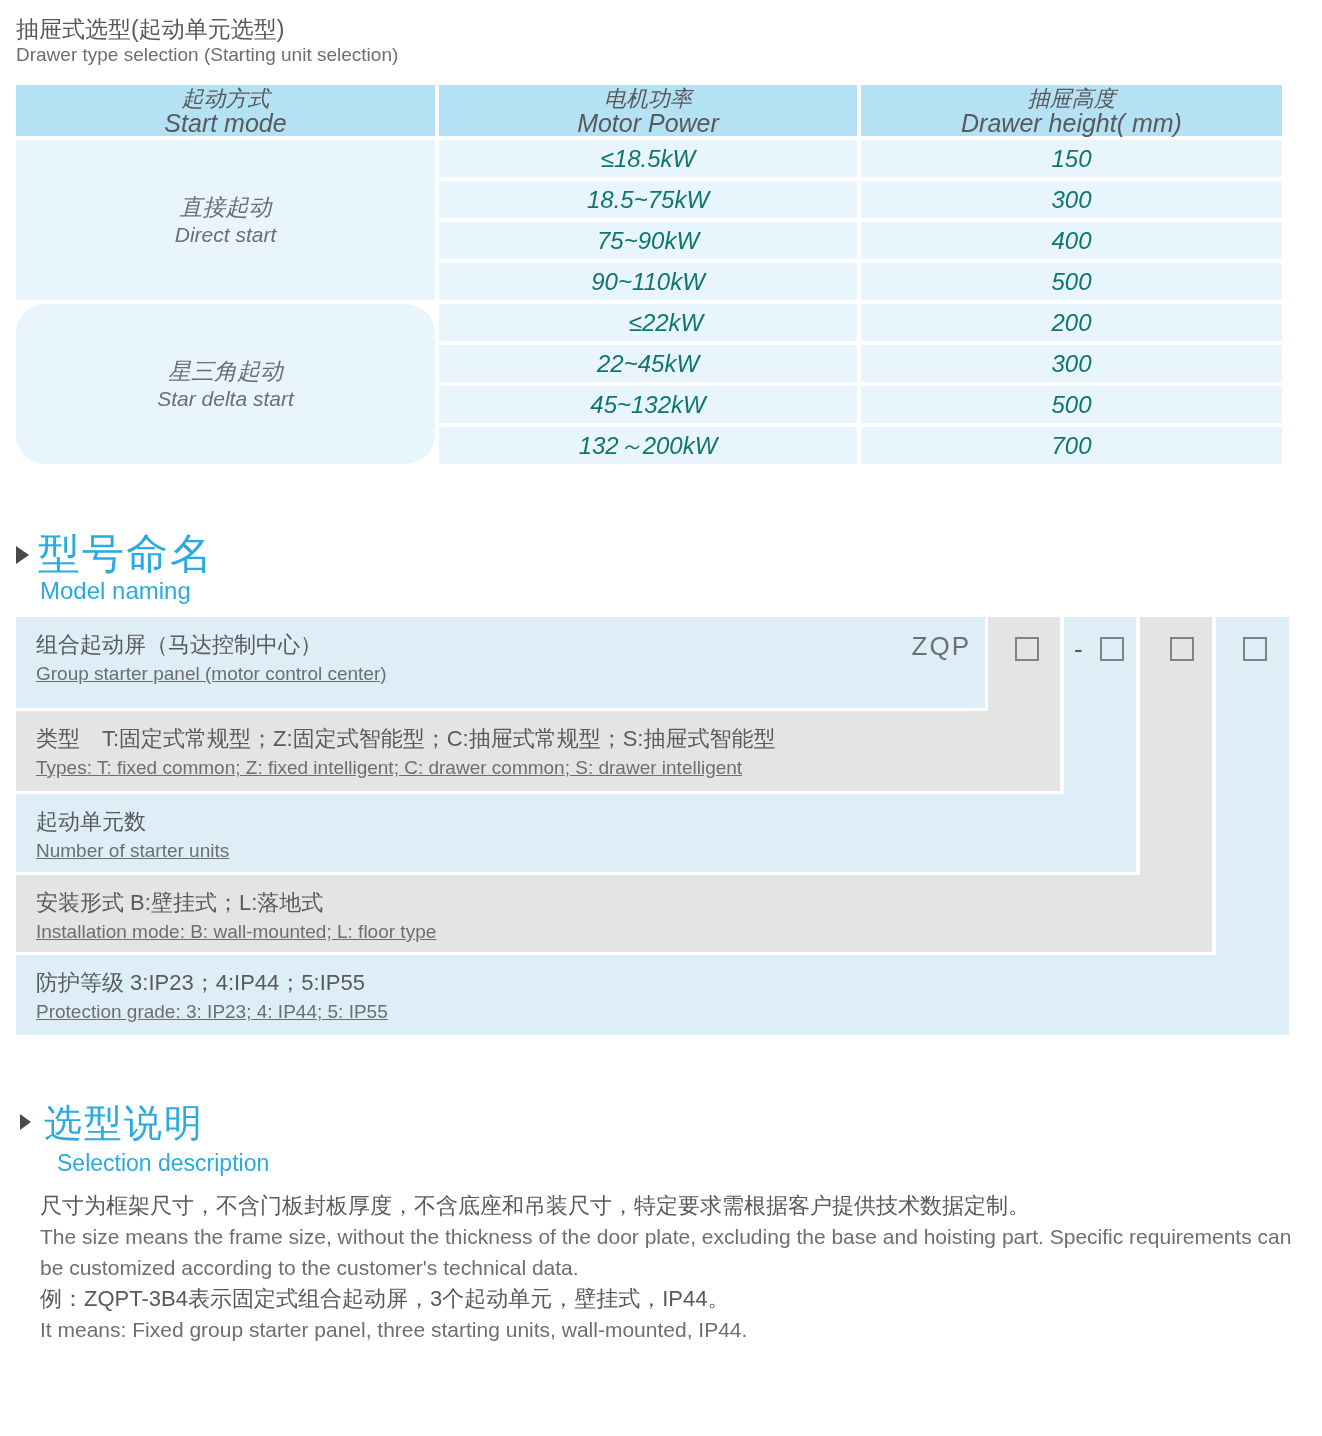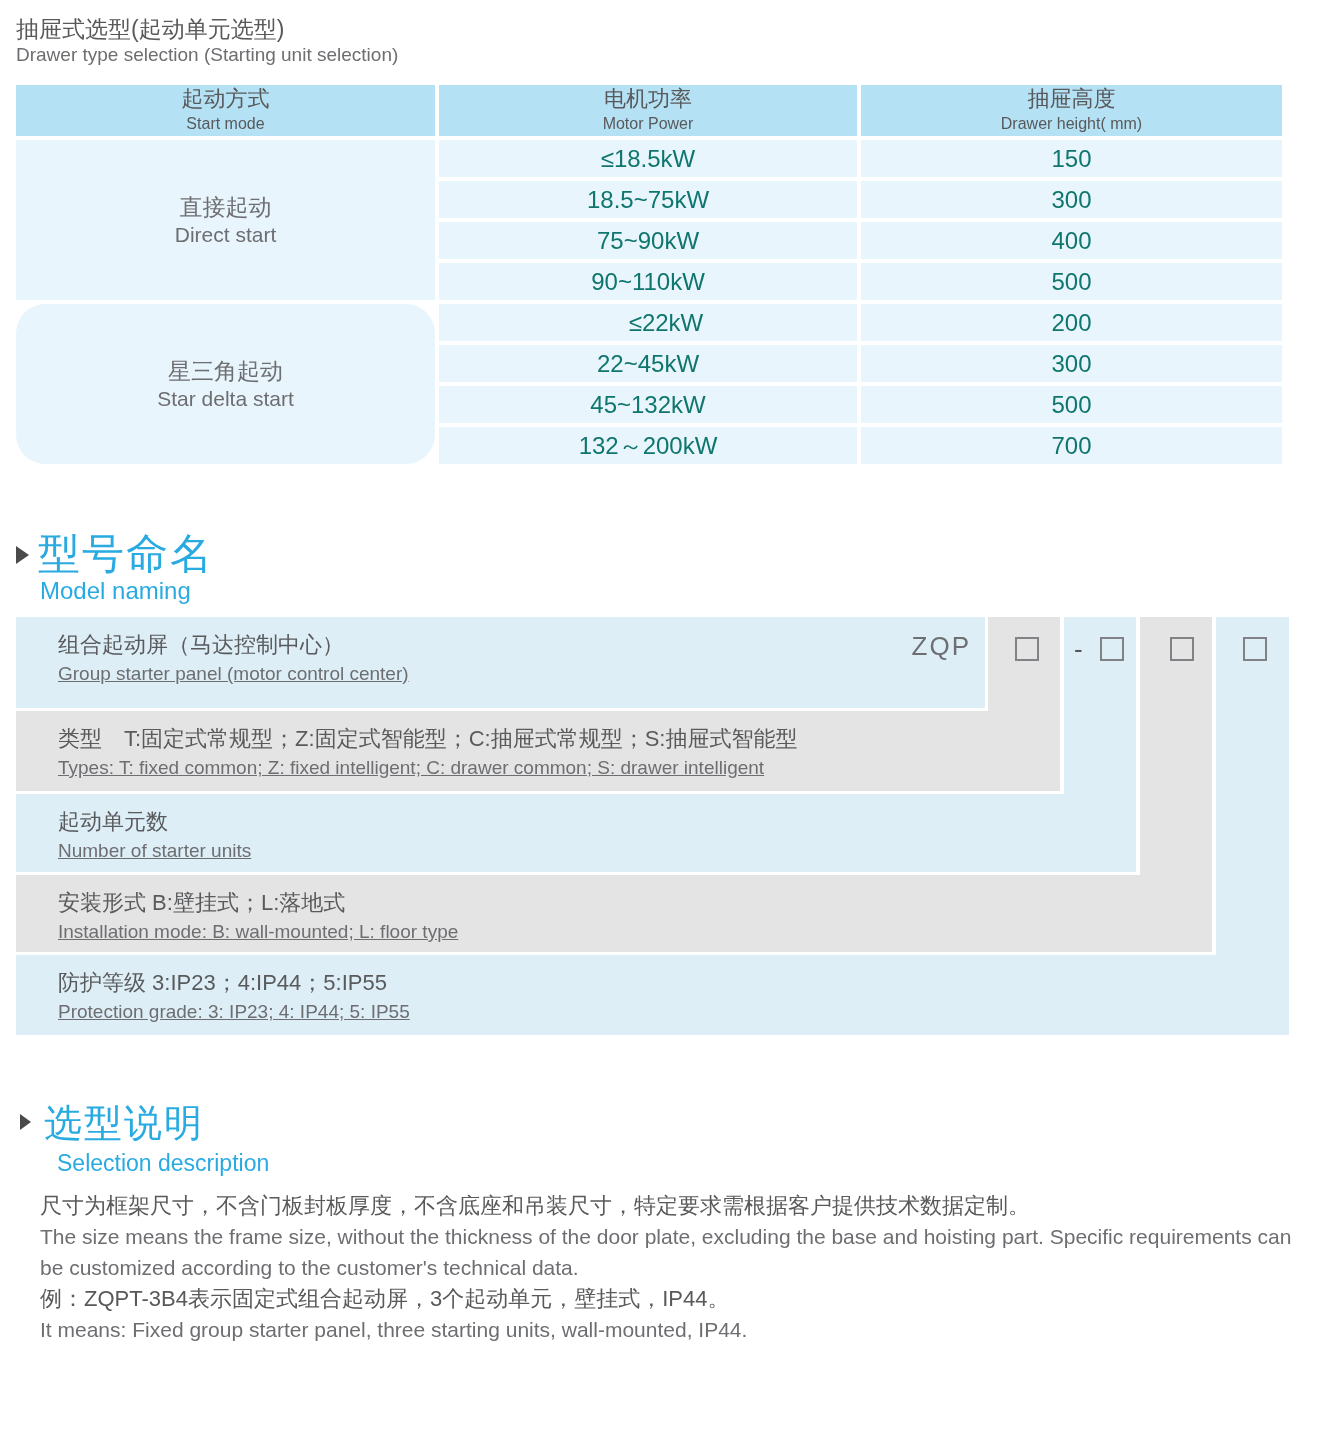--- a/index.html
+++ b/index.html
@@ -6,43 +6,43 @@
   .page{position:relative;width:1322px;height:1436px;background:#ffffff;overflow:hidden;
         font-family:"Liberation Sans","DejaVu Sans",sans-serif;}
 
   
   .doc-title-zh{position:absolute;left:16px;top:14px;font-size:23px;color:#58595b;}
   .doc-title-en{position:absolute;left:16px;top:44px;font-size:19px;color:#6d6e71;}
 
   
   .sel-table{position:absolute;left:16px;top:85px;width:1266px;
              display:grid;grid-template-columns:419px 418px 421px;
-             grid-template-rows:51px repeat(8,37px);gap:4px;}
+             grid-template-rows:51px repeat(8,37px);gap:4px;font-style:italic;}
   .sel-table .th{background:#b5e1f4;display:flex;flex-direction:column;
                  align-items:center;justify-content:center;color:#58595b;}
   .sel-table .th .zh{font-size:22px;line-height:26px;}
-  .sel-table .th .en{font-size:16px;line-height:23px;}
+  .sel-table .th .en{font-size:25px;line-height:23px;}
   .sel-table .cell{background:#e9f5fc;display:flex;align-items:center;justify-content:center;
                    color:#0f766e;font-size:24px;}
   .sel-table .mode{flex-direction:column;color:#6d6e71;}
   .sel-table .mode .zh{font-size:23px;line-height:29px;}
   .sel-table .mode .en{font-size:21px;line-height:26px;}
 
   
   .sec-arrow{position:absolute;width:0;height:0;border-left:13px solid #4a4a4a;
              border-top:9px solid transparent;border-bottom:9px solid transparent;}
   .sec-h-zh{position:absolute;color:#29abe2;letter-spacing:2px;}
   .sec-h-en{position:absolute;color:#29abe2;}
 
   
   .diagram{position:absolute;left:0;top:617px;width:1322px;height:418px;}
   .band,.dcol{position:absolute;}
   .blue{background:#ddeef7;}
   .gray{background:#e4e4e4;}
-  .band{left:16px;box-sizing:border-box;padding:13px 0 0 42px;}
+  .band{left:16px;box-sizing:border-box;padding:13px 0 0 20px;}
   .band .zh{font-size:22px;color:#595a5c;line-height:30px;white-space:nowrap;}
   .band .en{font-size:19px;color:#6d6e71;line-height:27px;white-space:nowrap;text-decoration:underline;}
   .code-prefix{position:absolute;top:14px;right:14px;font-size:26px;color:#6d6e71;letter-spacing:2px;}
   .code-box{position:absolute;width:20px;height:20px;border:2px solid #808285;top:20px;}
   .code-dash{position:absolute;top:17px;font-size:26px;color:#58595b;}
 
   
   .desc{position:absolute;left:40px;top:1190px;width:1254px;}
   .desc p{margin:0;}
   .desc .zh{font-size:22px;line-height:31px;color:#58595b;}

